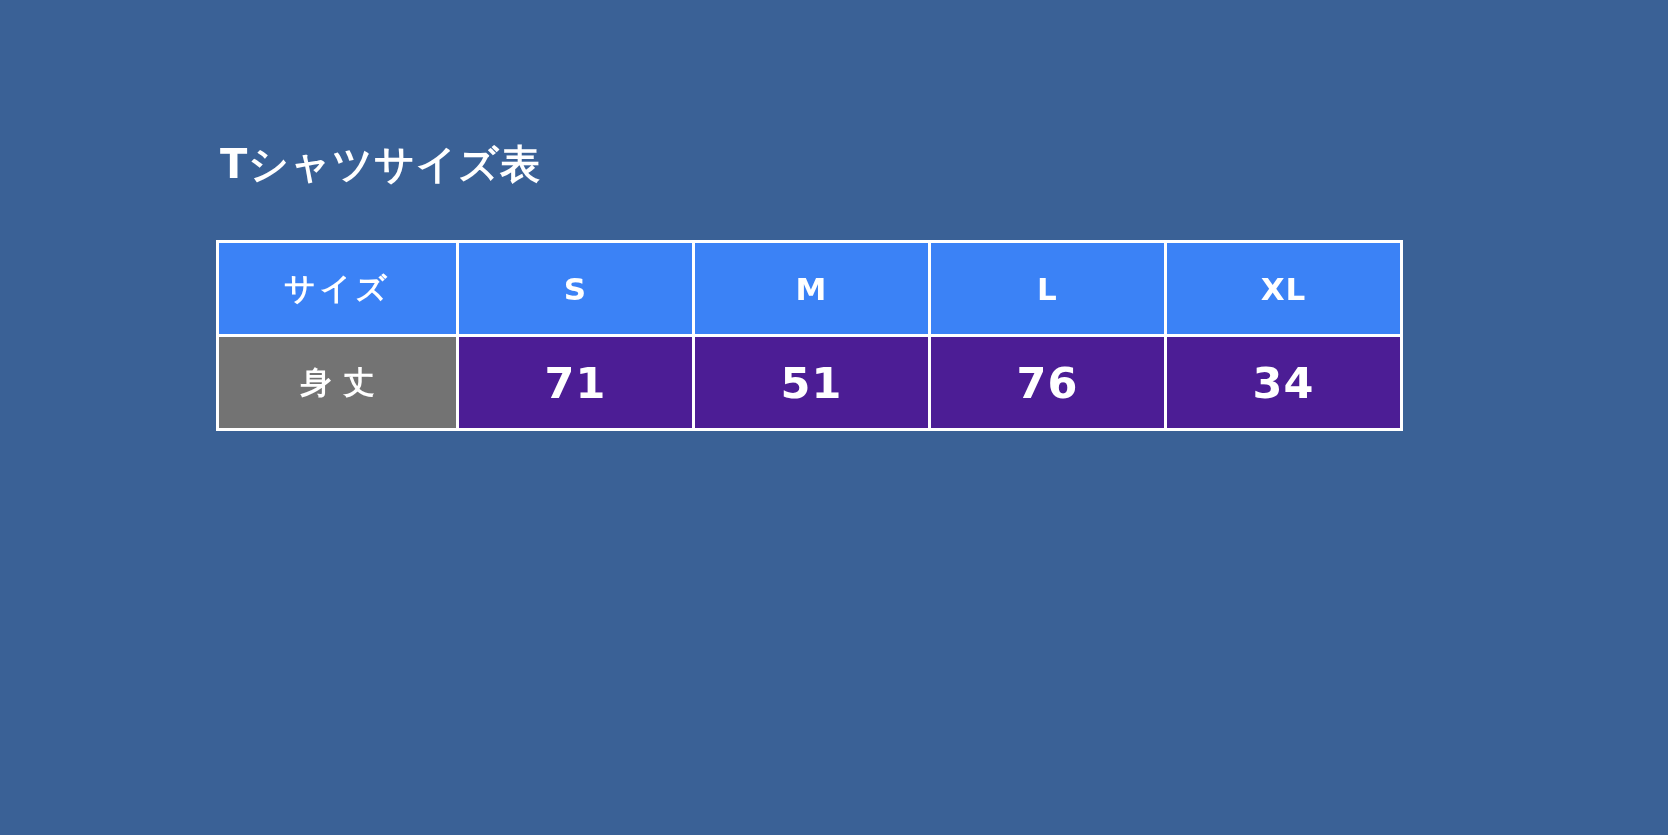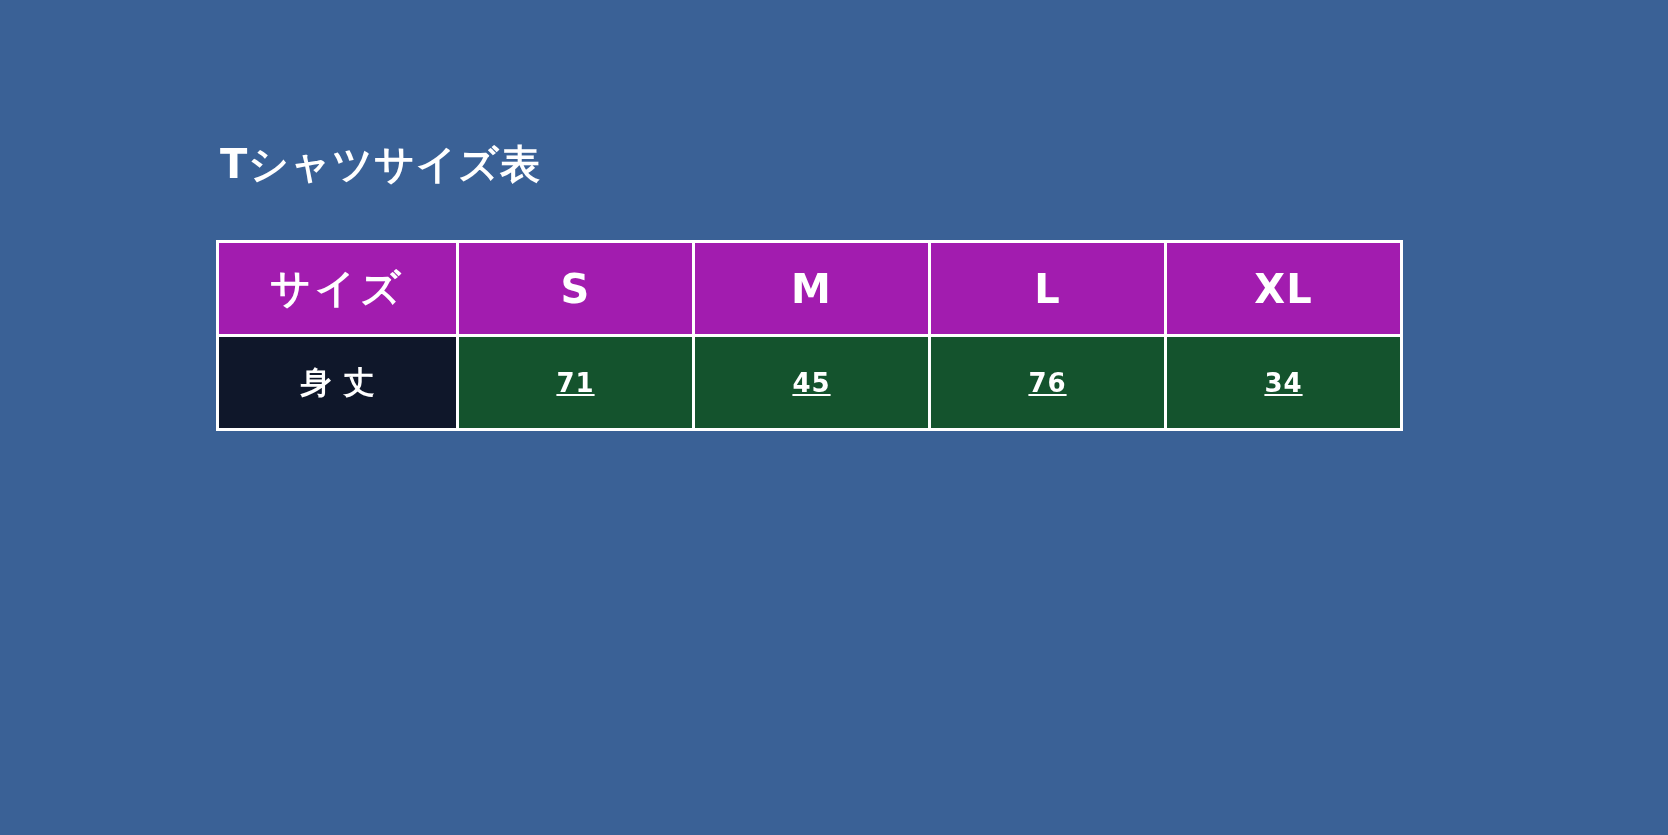--- a/index.html
+++ b/index.html
@@ -48,38 +48,37 @@
     text-align: center;
     vertical-align: middle;
     color: #ffffff;
     font-weight: bold;
     box-sizing: border-box;
   }
   .col-label { width: 240px; }
   .col-size  { width: 236px; }
 
   thead th {
-    background: #a21caf;
-    font-size: 40px;
+    background: #3b82f6;
+    font-size: 31px;
     letter-spacing: 1px;
   }
   thead th.head-label {
     letter-spacing: 4px;
   }
   tbody td.row-label {
-    background: #0f172a;
+    background: #737373;
     font-size: 31px;
     letter-spacing: 12px;
     text-indent: 12px;
   }
   tbody td.value {
-    background: #14532d;
-    font-size: 26px;
+    background: #4c1d95;
+    font-size: 43px;
     letter-spacing: 1px;
-    text-decoration: underline;
   }
 </style>
 </head>
 <body>
 
 <div class="page">
 
   <div class="title">Tシャツサイズ表</div>
 
   <table class="size-table">
@@ -96,20 +95,20 @@
         <th>S</th>
         <th>M</th>
         <th>L</th>
         <th>XL</th>
       </tr>
     </thead>
     <tbody>
       <tr>
         <td class="row-label">身丈</td>
         <td class="value">71</td>
-        <td class="value">45</td>
+        <td class="value">51</td>
         <td class="value">76</td>
         <td class="value">34</td>
       </tr>
     </tbody>
   </table>
 
 </div>
 
 </body></html>

